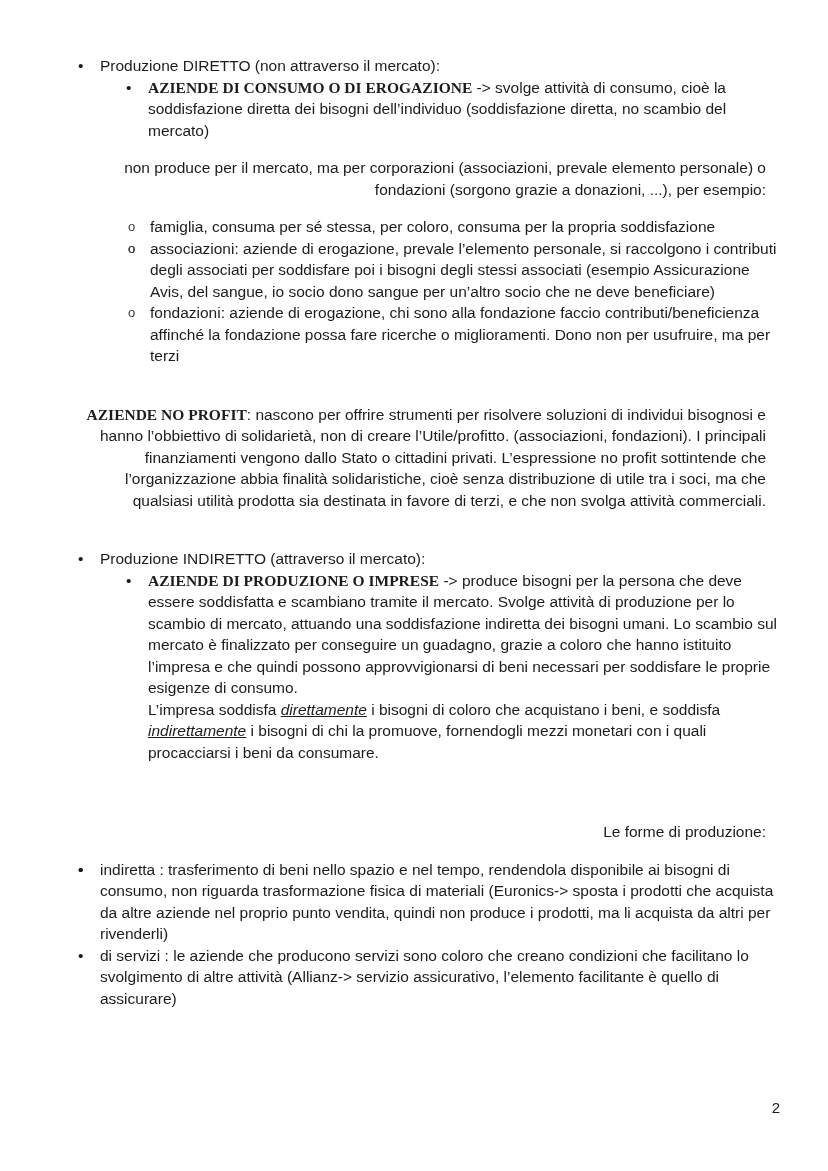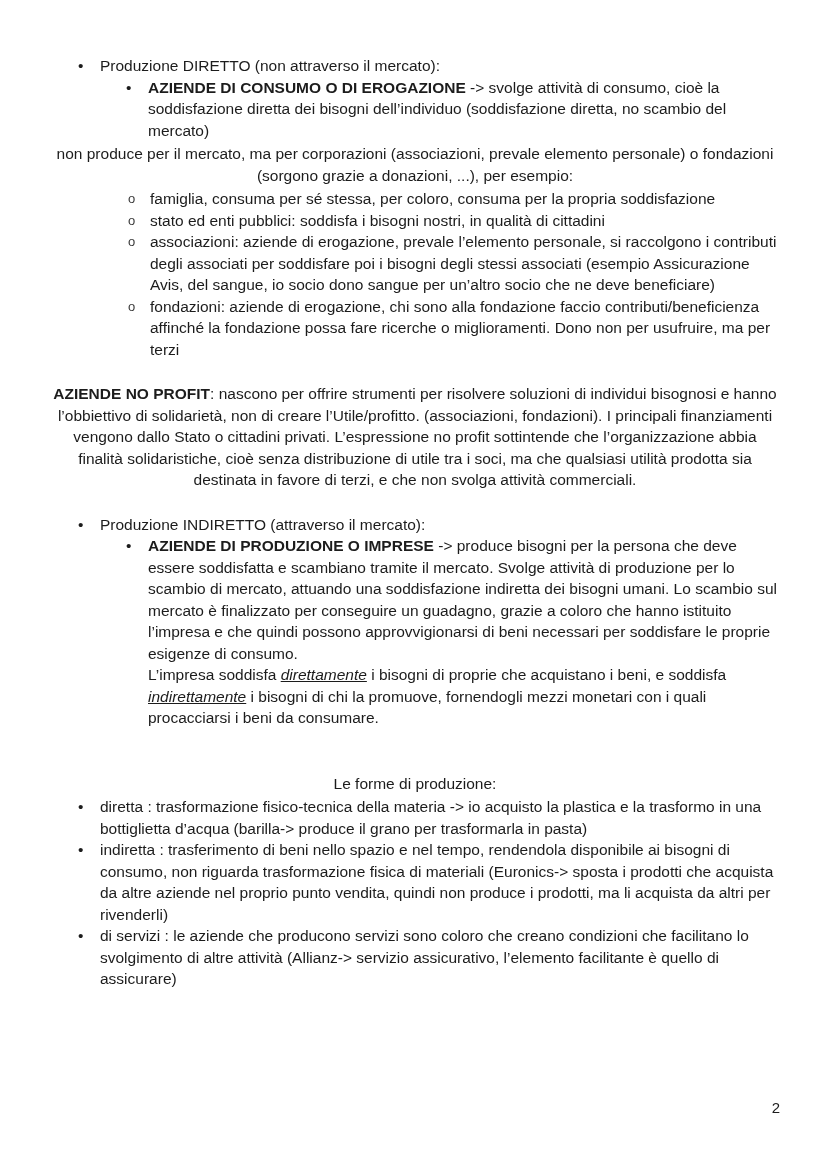--- a/index.html
+++ b/index.html
@@ -23,22 +23,22 @@
   }
   .content {
     position: absolute;
     left: 48px;
     top: 55px;
     width: 734px;
   }
 
   
   p.body {
-    margin: 2px;
-    text-align: center;
+    margin: 16px;
+    text-align: right;
   }
   .gap-md { height: 21px; }
 
   
   .lvl1, .lvl2, .lvl3 {
     position: relative;
     margin: 0;
   }
   .lvl1 {            
     padding-left: 52px;
@@ -66,21 +66,21 @@
   .lvl3 > .marker {
     position: absolute;
     left: 80px;
     top: 0;
     line-height: 21.5px;
     font-size: 13px;
     color: #3a3a3a;
   }
   .marker { user-select: none; }
 
-  b, .bold { font-weight: bold; }
+  b, .bold { font-weight: bold; font-family: Liberation Serif, serif; }
   .ul { text-decoration: underline; font-style: italic; }
 
   
   .page-number {
     position: absolute;
     right: 48px;
     top: 1099px;
     font-size: 15px;
     line-height: 18px;
     color: #1c1c1c;
@@ -104,21 +104,20 @@
 
     <p class="body">non produce per il mercato, ma per corporazioni (associazioni, prevale elemento personale) o fondazioni (sorgono grazie a donazioni, ...), per esempio:</p>
 
     <div class="lvl3">
       <span class="marker">o</span>
       <span>famiglia, consuma per sé stessa, per coloro, consuma per la propria soddisfazione</span>
     </div>
 
     <div class="lvl3">
       <span class="marker">o</span>
-      <span>stato ed enti pubblici: soddisfa i bisogni nostri, in qualità di cittadini</span>
     </div>
 
     <div class="lvl3">
       <span class="marker">o</span>
       <span>associazioni: aziende di erogazione, prevale l’elemento personale, si raccolgono i contributi degli associati per soddisfare poi i bisogni degli stessi associati (esempio Assicurazione Avis, del sangue, io socio dono sangue per un’altro socio che ne deve beneficiare)</span>
     </div>
 
     <div class="lvl3">
       <span class="marker">o</span>
       <span>fondazioni: aziende di erogazione, chi sono alla fondazione faccio contributi/beneficienza affinché la fondazione possa fare ricerche o miglioramenti. Dono non per usufruire, ma per terzi</span>
@@ -134,33 +133,32 @@
       <span class="marker">•</span>
       <span>Produzione INDIRETTO (attraverso il mercato):</span>
     </div>
 
     <div class="lvl2">
       <span class="marker">•</span>
       <span class="bold">AZIENDE DI PRODUZIONE O IMPRESE</span><span> -&gt; produce bisogni per la persona che deve essere soddisfatta e scambiano tramite il mercato. Svolge attività di produzione per lo scambio di mercato, attuando una soddisfazione indiretta dei bisogni umani. Lo scambio sul mercato è finalizzato per conseguire un guadagno, grazie a coloro che hanno istituito l’impresa e che quindi possono approvvigionarsi di beni necessari per soddisfare le proprie esigenze di consumo.</span>
     </div>
 
     <div class="lvl2">
-      <span>L’impresa soddisfa </span><span class="ul">direttamente</span><span> i bisogni di proprie che acquistano i beni, e soddisfa </span><span class="ul">indirettamente</span><span> i bisogni di chi la promuove, fornendogli mezzi monetari con i quali procacciarsi i beni da consumare.</span>
+      <span>L’impresa soddisfa </span><span class="ul">direttamente</span><span> i bisogni di coloro che acquistano i beni, e soddisfa </span><span class="ul">indirettamente</span><span> i bisogni di chi la promuove, fornendogli mezzi monetari con i quali procacciarsi i beni da consumare.</span>
     </div>
 
     <div class="gap-md"></div>
 
 
     <div class="gap-md"></div>
 
     <p class="body">Le forme di produzione:</p>
 
     <div class="lvl1">
       <span class="marker">•</span>
-      <span>diretta : trasformazione fisico-tecnica della materia -&gt; io acquisto la plastica e la trasformo in una bottiglietta d’acqua (barilla-&gt; produce il grano per trasformarla in pasta)</span>
     </div>
 
     <div class="lvl1">
       <span class="marker">•</span>
       <span>indiretta : trasferimento di beni nello spazio e nel tempo, rendendola disponibile ai bisogni di consumo, non riguarda trasformazione fisica di materiali (Euronics-&gt; sposta i prodotti che acquista da altre aziende nel proprio punto vendita, quindi non produce i prodotti, ma li acquista da altri per rivenderli)</span>
     </div>
 
     <div class="lvl1">
       <span class="marker">•</span>
       <span>di servizi : le aziende che producono servizi sono coloro che creano condizioni che facilitano lo svolgimento di altre attività (Allianz-&gt; servizio assicurativo, l’elemento facilitante è quello di assicurare)</span>

